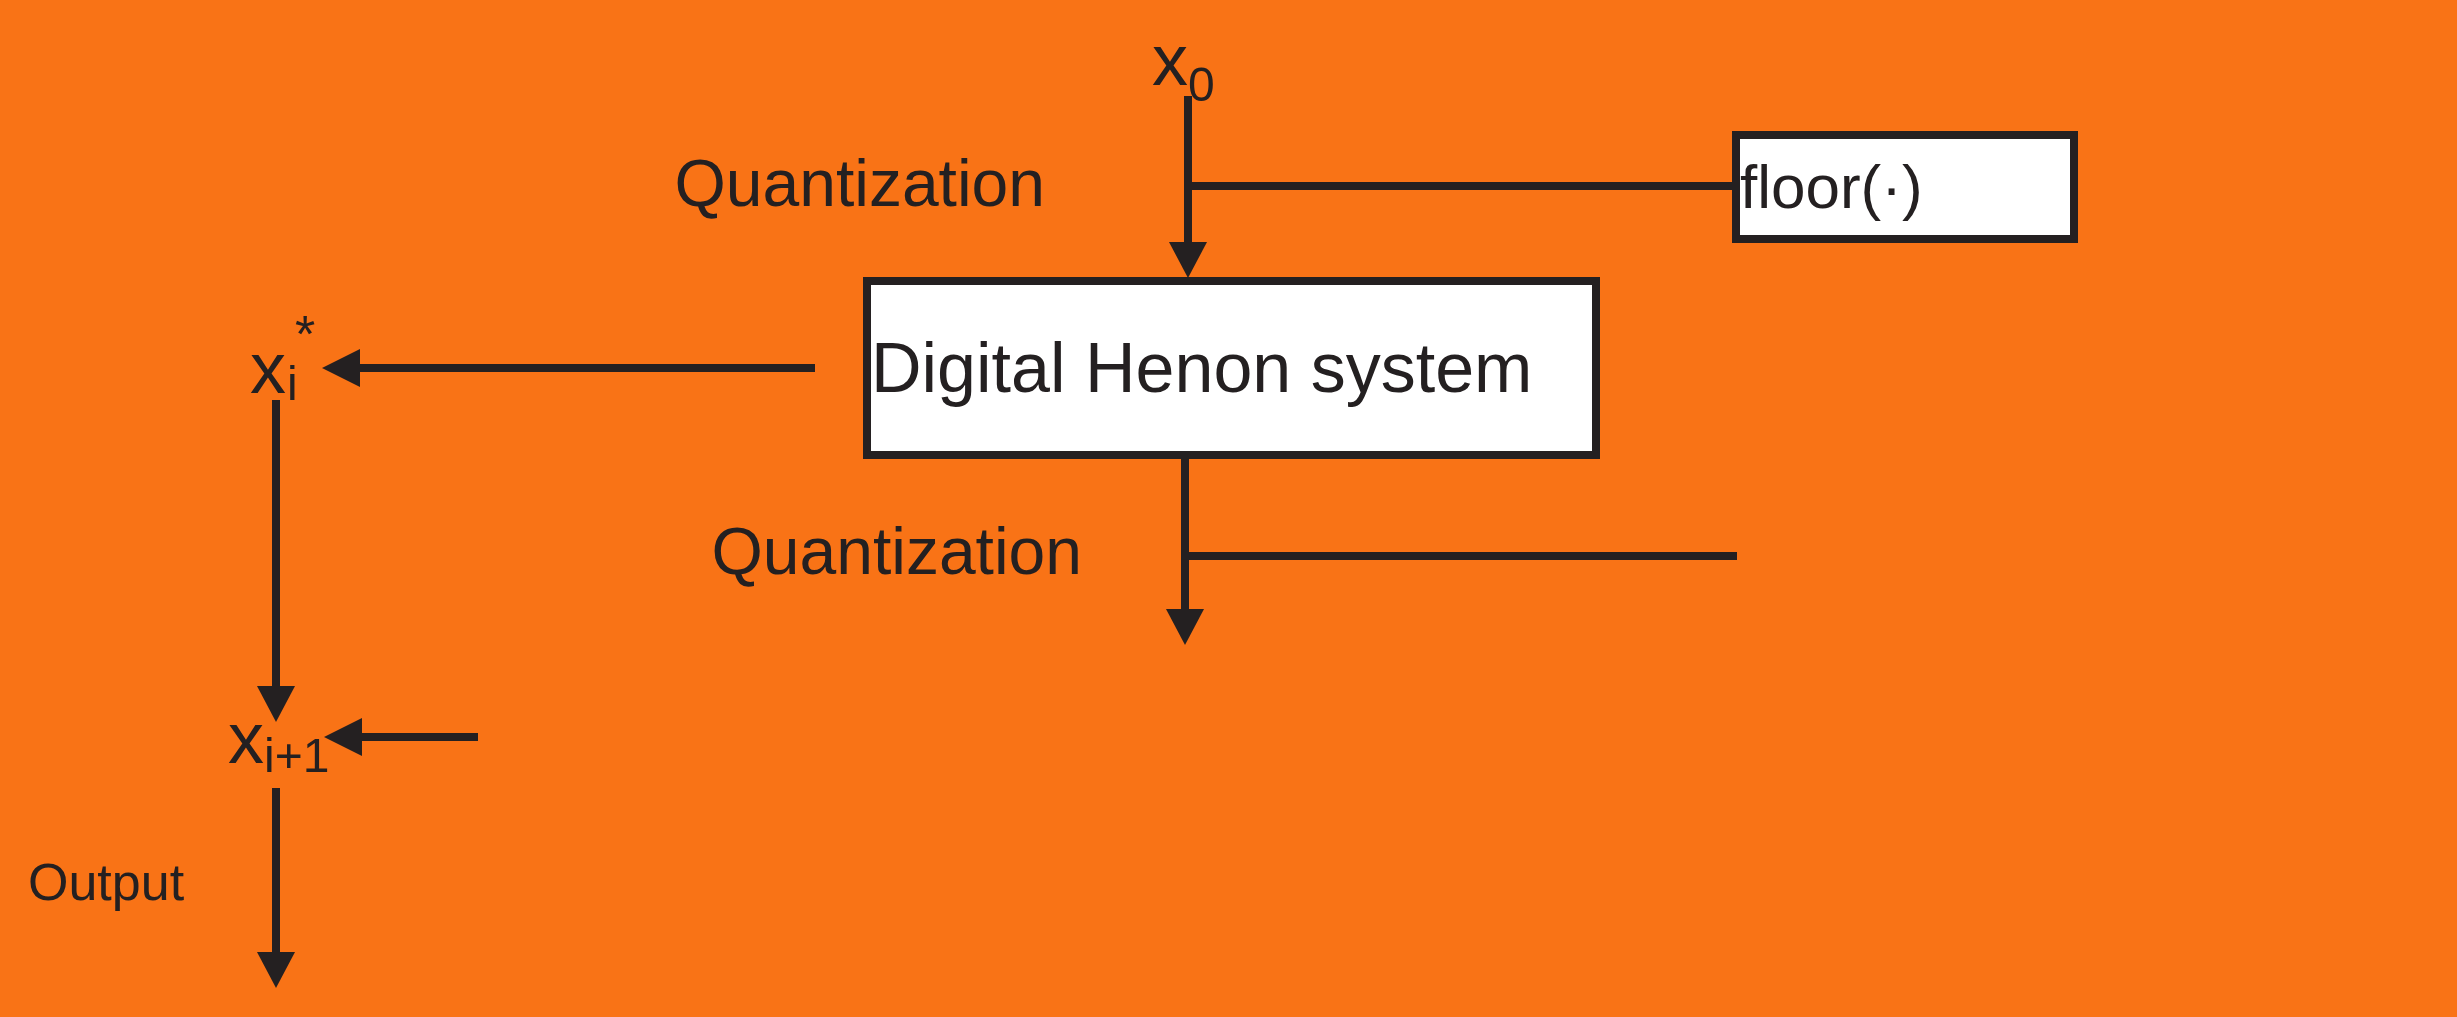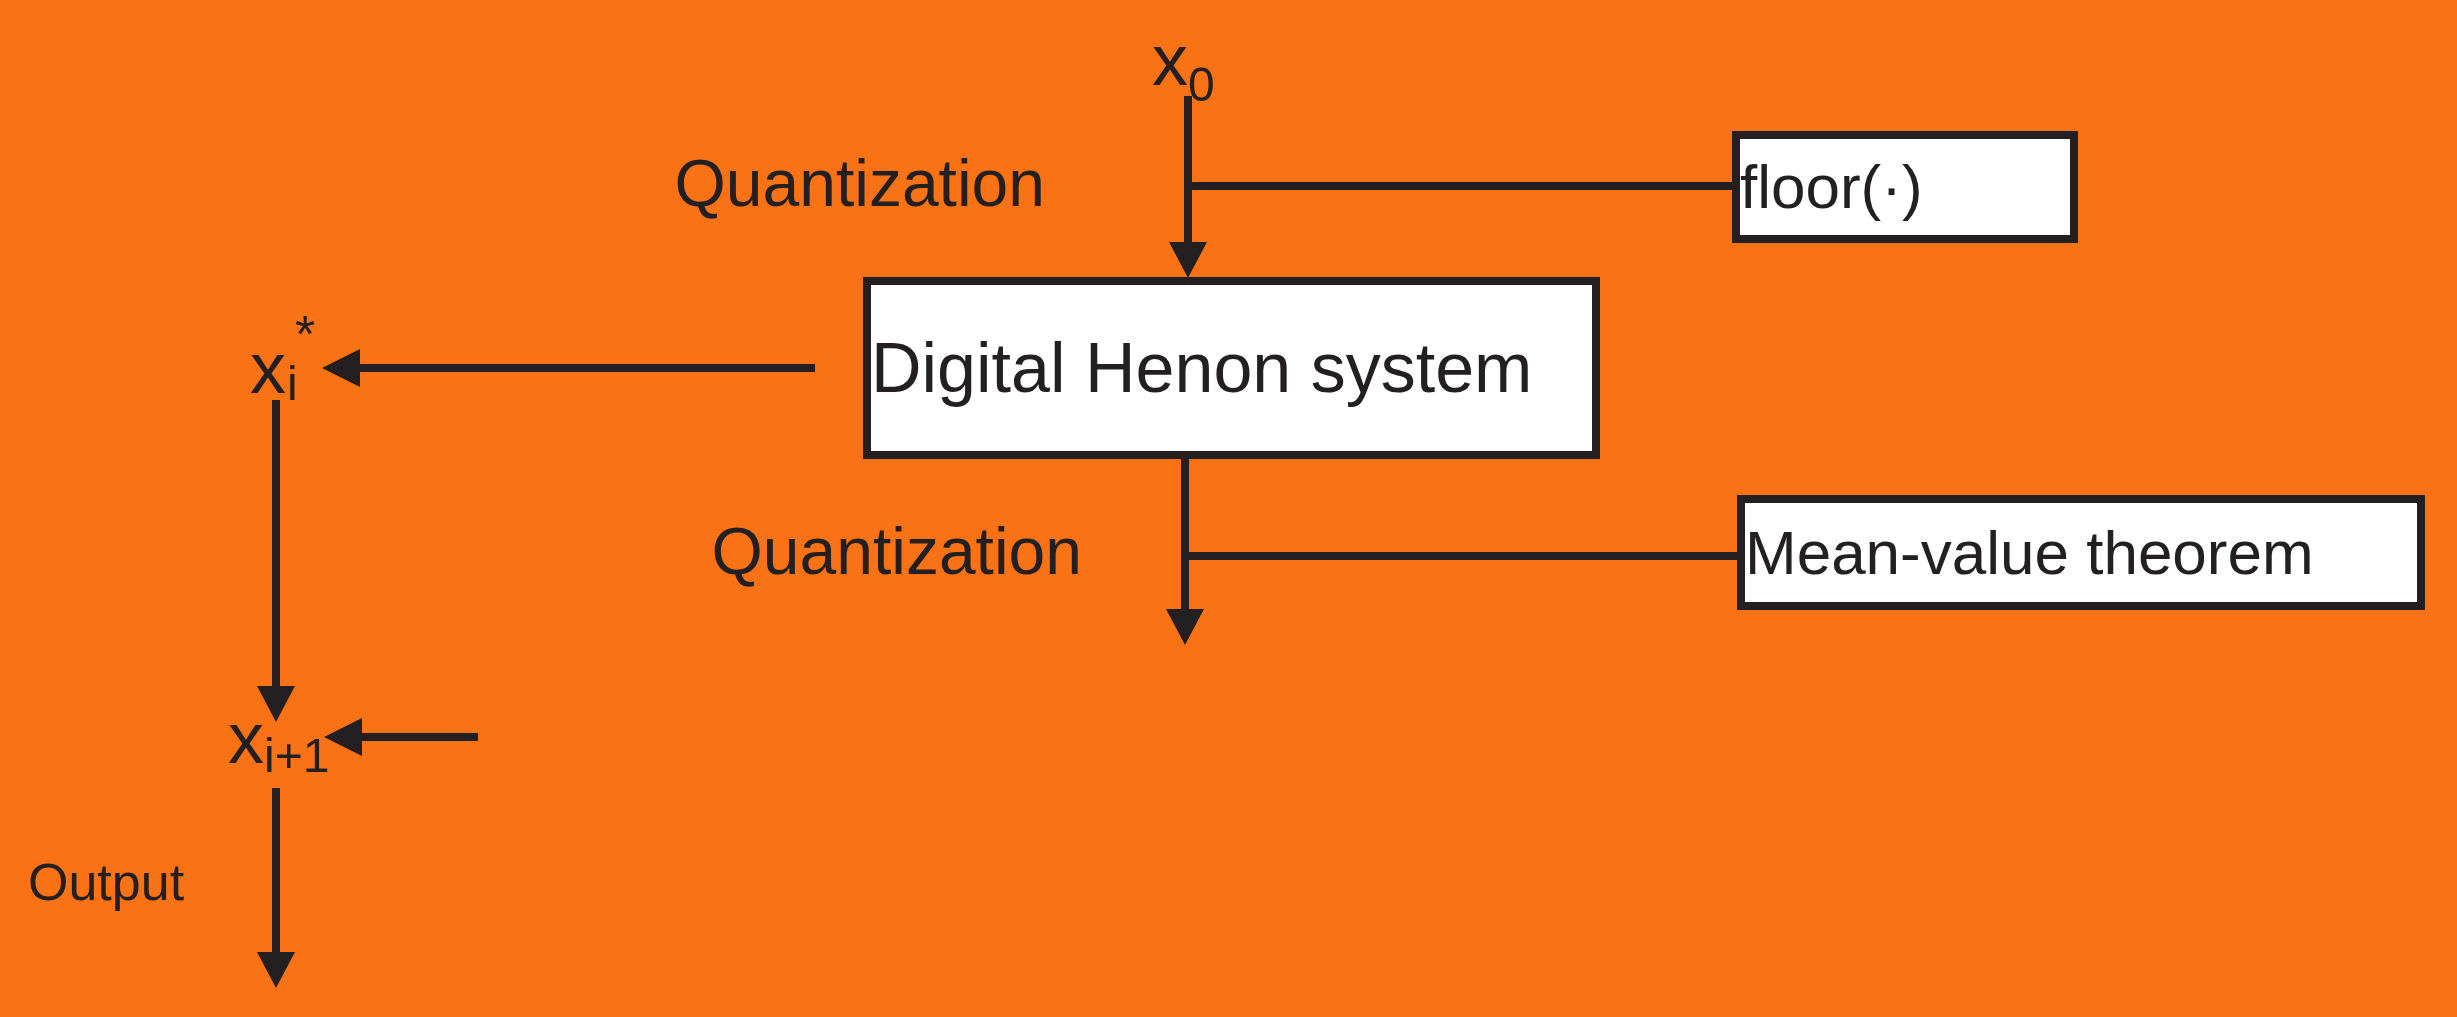--- a/index.html
+++ b/index.html
@@ -104,23 +104,20 @@
     <span class="vsup">*</span>
   </div>
 
   <div class="vline" id="l1-line"></div>
   <div class="ah-down" id="l1-head"></div>
 
   <div class="vline" id="v2-line"></div>
   <div class="ah-down" id="v2-head"></div>
 
   <div class="hline" id="h2-line"></div>
-  <div class="box" id="mv-box">
-      <span>Mean-value theorem</span>
-    </div>
 
   <div class="lbl" id="compensation">Quantization</div>
 
 
   <div class="hline" id="arr2-line"></div>
   <div class="ah-left" id="arr2-head"></div>
 
   <div class="var" id="xi1-label">
     <span class="base">x</span>
     <span class="vsub">i+1</span>

